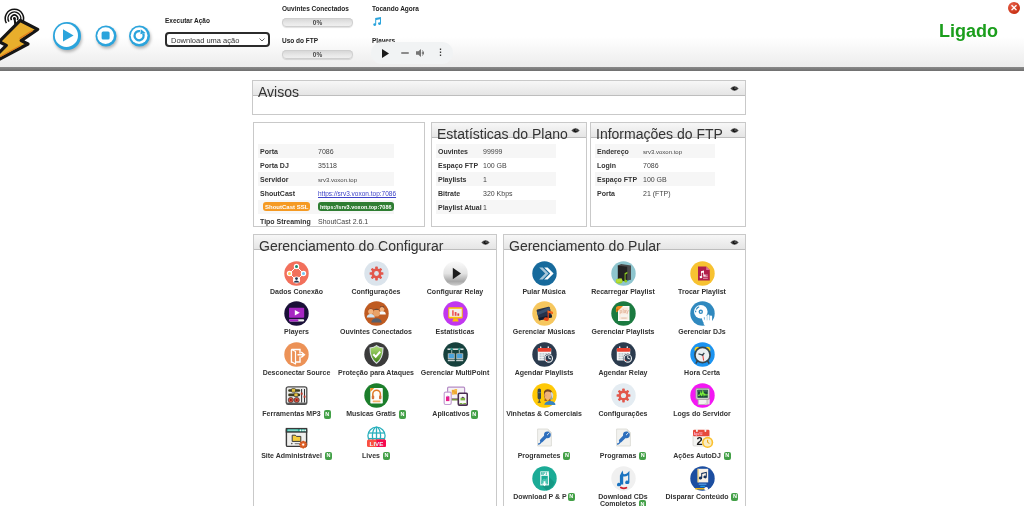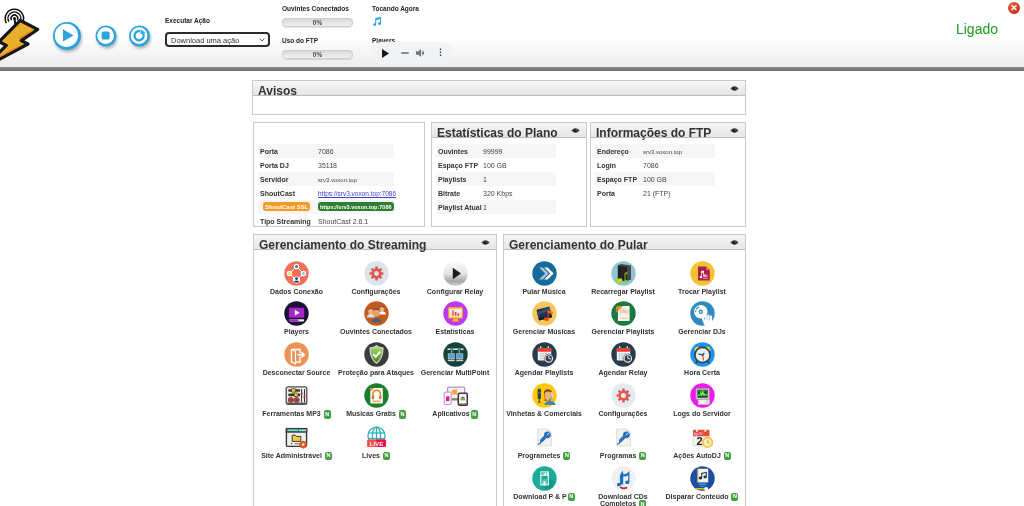--- a/index.html
+++ b/index.html
@@ -14,32 +14,32 @@
 #hbar { position:absolute; left:0; top:67px; width:1024px; height:4px;
   background:linear-gradient(#8a8a8a,#6f6f6f); }
 .toplabel { position:absolute; font-size:6.5px; font-weight:bold; color:#222; }
 #selwrap { position:absolute; left:165px; top:32px; width:105px; height:15px;
   border:2px solid #2b2b2b; border-radius:4px; background:#fff; }
 #selwrap .txt { position:absolute; left:4px; top:2px; font-size:7.5px; color:#333; }
 #selwrap svg { position:absolute; right:3px; top:4px; }
 .pbar { position:absolute; width:71px; height:9px; border-radius:5px;
   background:linear-gradient(#d4d4d4,#e9e9e9 60%,#f1f1f1); box-shadow:inset 0 0 0 1px #cfcfcf, 0 1px 1px rgba(0,0,0,.12);
   font-size:6.5px; font-weight:bold; color:#4a4a4a; text-align:center; line-height:9.5px; }
-#ligado { position:absolute; right:26px; top:21px; font-size:14px; font-weight:normal; color:#1b9e1c; }
+#ligado { position:absolute; right:26px; top:21px; font-size:18px; font-weight:bold; color:#1b9e1c; }
 #closex { position:absolute; left:1008px; top:2px; width:12px; height:12px; border-radius:50%;
   background:radial-gradient(circle at 35% 30%, #e8604a, #c93215 70%);
   color:#fff; font-size:9px; font-weight:bold; text-align:center; line-height:12px; }
 #player { position:absolute; left:371px; top:42px; width:82px; height:22px; border-radius:11px;
   background:#f1f3f4; }
 
 
 .panel { position:absolute; border:1px solid #c9c9c9; background:#fff; }
 .phead { position:absolute; left:0; top:0; right:0; height:15px;
   background:linear-gradient(#f7f7f7,#e5e5e5); border-bottom:1px solid #bdbdbd; }
-.phead .t { position:absolute; left:5px; top:3px; font-size:12px; font-weight:bold; color:#333; }
+.phead .t { position:absolute; left:5px; top:3px; font-size:14px; font-weight:normal; color:#333; }
 .eye { position:absolute; right:6px; top:4px; width:9px; height:7px; }
 
 
 .irow { position:absolute; height:14px; font-size:7px; }
 .irow.alt { background:#f6f6f6; }
 .irow .l { position:absolute; top:4px; font-weight:bold; color:#333; }
 .irow .v { position:absolute; top:4px; color:#444; }
 .small { font-size:6px; }
 .badge-o { position:absolute; left:5px; top:2px; background:#f59a23; border-radius:3px;
   color:#fff; font-size:6px; font-weight:bold; padding:1.5px 2px; }
@@ -211,21 +211,21 @@
         <span class="v" style="left:48px">100 GB</span>
       </div>
     <div class="irow" style="left:4px;top:63px;width:120px">
         <span class="l" style="left:2px">Porta</span>
         <span class="v" style="left:48px">21 (FTP)</span>
       </div>
   </div>
 
   <div class="panel" id="p-ger1" style="left:253px;top:234px;width:244px;height:275px">
     <div class="phead">
-        <span class="t">Gerenciamento do Streaming</span>
+        <span class="t">Gerenciamento do Configurar</span>
       <svg class="eye" viewBox="0 0 24 16">
           <path d="M1 8 Q12 -4 23 8 Q12 20 1 8 Z" fill="#444"></path>
           <circle cx="12" cy="8" r="4.5" fill="#111"></circle>
           <circle cx="13.5" cy="6.5" r="1.5" fill="#eee"></circle>
         </svg>
     </div>
   </div>
   <div class="panel" id="p-ger2" style="left:503px;top:234px;width:243px;height:275px">
     <div class="phead">
         <span class="t">Gerenciamento do Pular</span>

